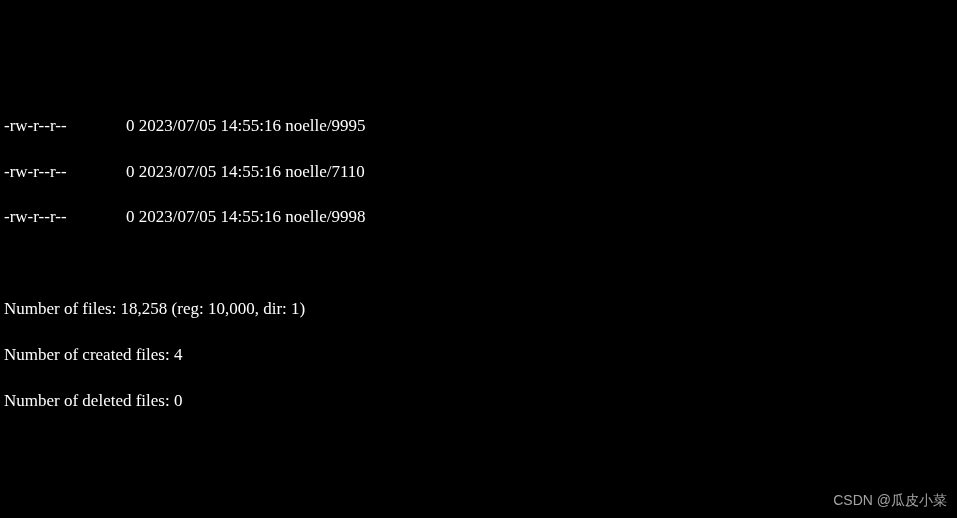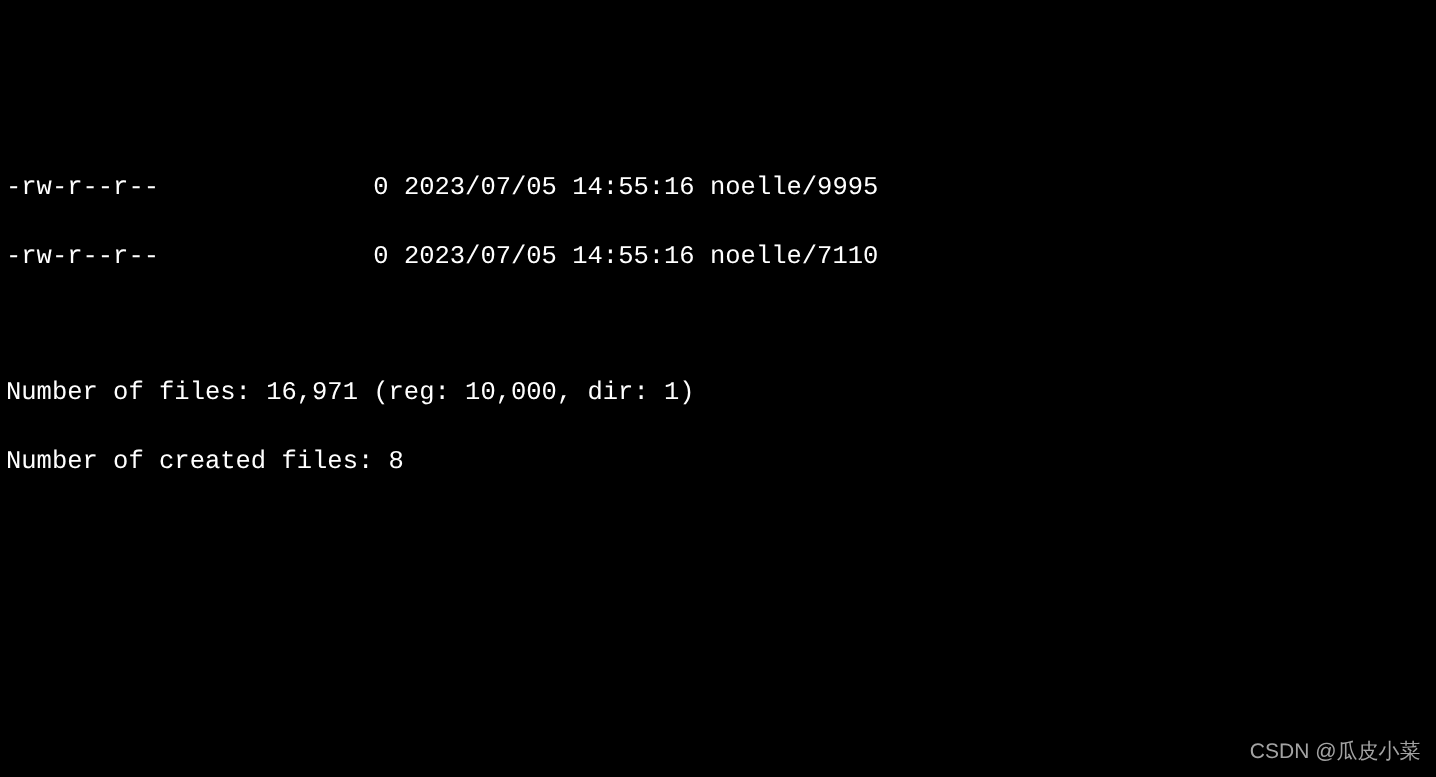--- a/index.html
+++ b/index.html
@@ -18,43 +18,46 @@
       height: 518px;
       overflow: hidden;
       position: relative;
       white-space: pre;
     }
     .terminal {
       padding: 0 4px;
     }
     .line {
       white-space: pre;
+      font-family: Liberation Serif, serif;
     }
     .watermark {
       position: absolute;
       bottom: 8px;
       right: 10px;
       color: #c0c0c0;
       font-size: 14px;
       font-family: Arial, sans-serif;
       opacity: 0.85;
       text-align: right;
     }
   </style>
 </head>
 <body>
 
 
 
 <div class="terminal">
 <div class="line"><span>-rw-r--r--</span>              <span>0</span> <span>2023/07/05</span> <span>14:55:16</span> <span>noelle/9995</span></div>
 <div class="line"><span>-rw-r--r--</span>              <span>0</span> <span>2023/07/05</span> <span>14:55:16</span> <span>noelle/7110</span></div>
+<div class="line"><span>-rw-r--r--</span>              <span>0</span> <span>2023/07/05</span> <span>14:55:16</span> <span>noelle/9998</span></div>
 <div class="line"> </div>
-<div class="line">Number of files: 16,971 (reg: 10,000, dir: 1)</div>
-<div class="line">Number of created files: 8</div>
+<div class="line">Number of files: 18,258 (reg: 10,000, dir: 1)</div>
+<div class="line">Number of created files: 4</div>
+<div class="line">Number of deleted files: 0</div>
 
 
 
 
 
 
 
 
 
 

